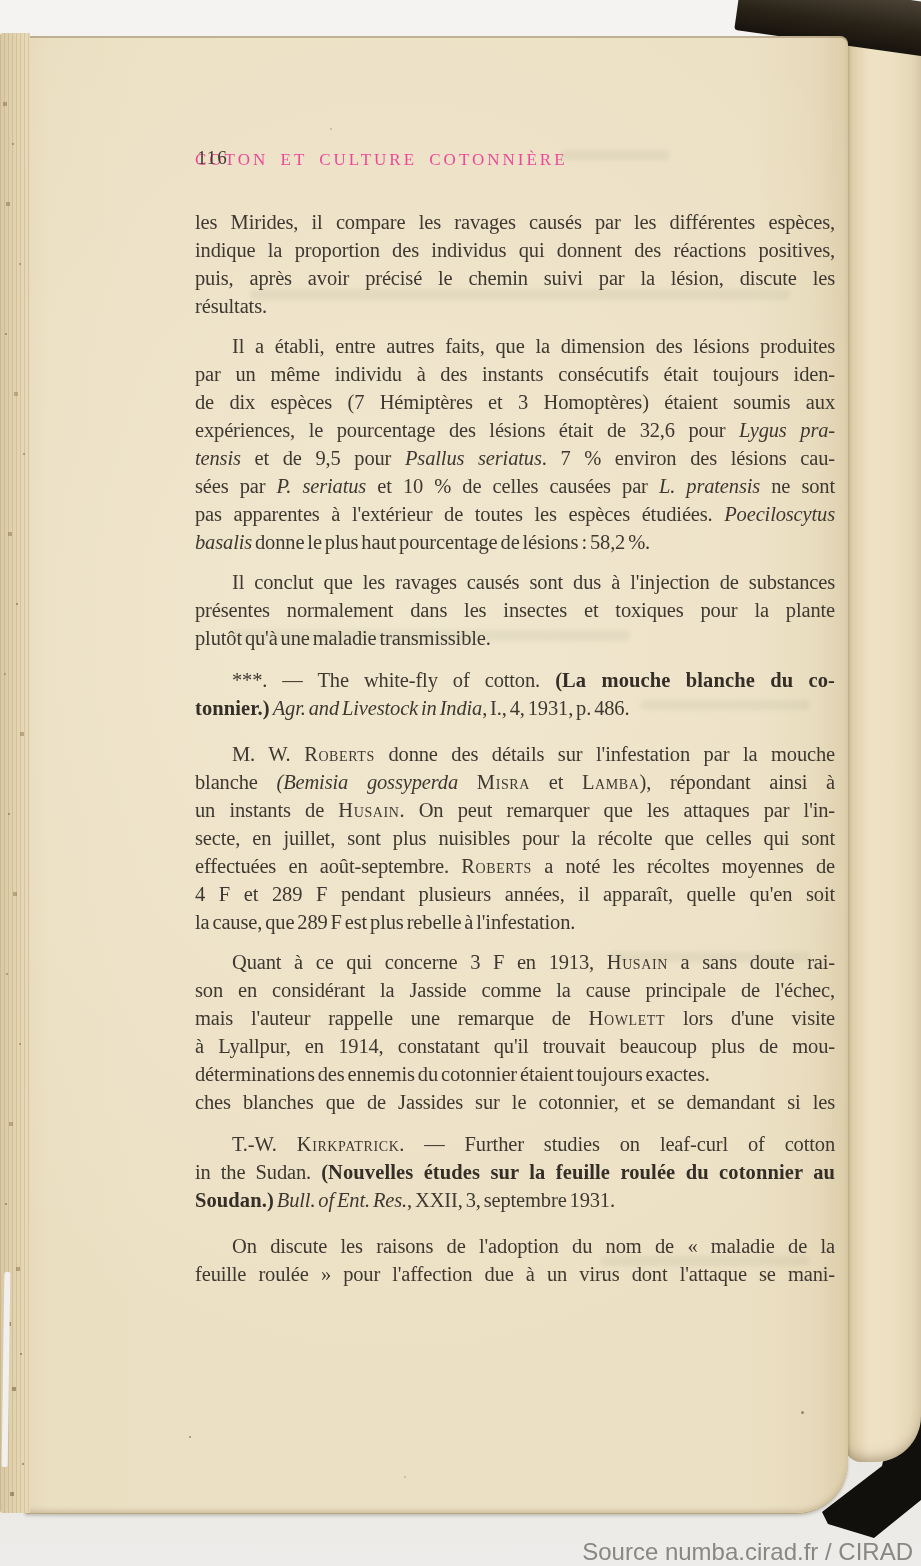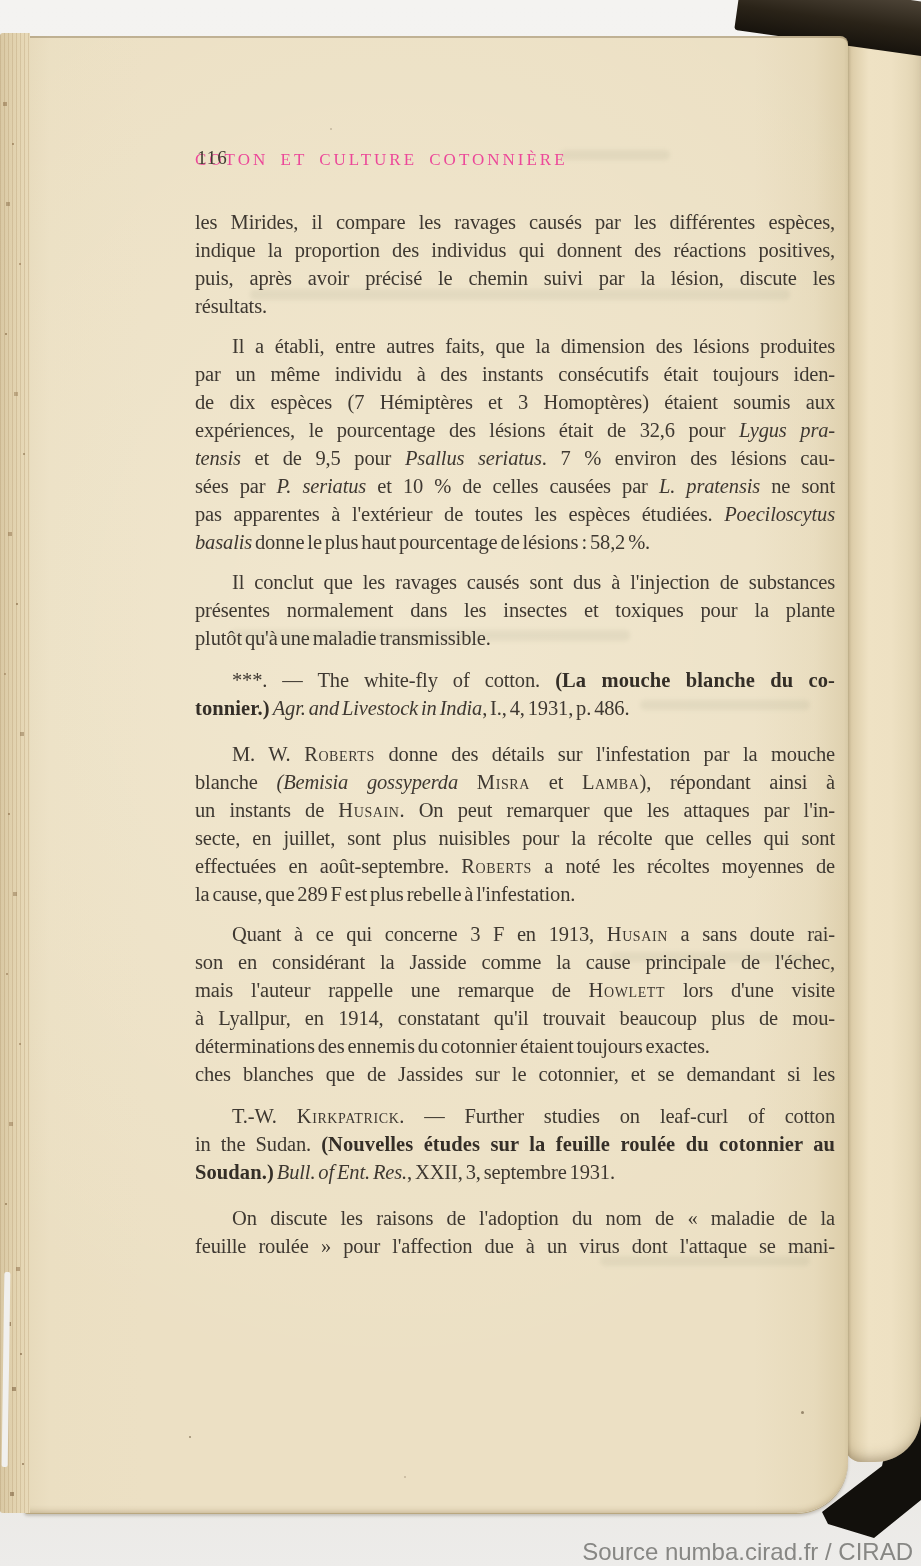--- a/index.html
+++ b/index.html
@@ -134,20 +134,21 @@
     <div class="block g-large">
       <div class="line first"><span>***. — The white-fly of cotton. </span><span class="bd">(La mouche blanche du co-</span></div>
       <div class="line last"><span class="bd">tonnier.)</span><span> </span><span class="it">Agr. and Livestock in India</span><span>, I., 4, 1931, p. 486.</span></div>
     </div>
     <div class="block g-small">
       <div class="line first"><span>M. W. </span><span class="sc">Roberts</span><span> donne des détails sur l'infestation par la mouche</span></div>
       <div class="line"><span>blanche </span><span class="it">(Bemisia gossyperda</span><span> </span><span class="sc">Misra</span><span> et </span><span class="sc">Lamba</span><span>), répondant ainsi à</span></div>
       <div class="line"><span>un instants de </span><span class="sc">Husain</span><span>. On peut remarquer que les attaques par l'in-</span></div>
       <div class="line"><span>secte, en juillet, sont plus nuisibles pour la récolte que celles qui sont</span></div>
       <div class="line"><span>effectuées en août-septembre. </span><span class="sc">Roberts</span><span> a noté les récoltes moyennes de</span></div>
+      <div class="line"><span>4 F et 289 F pendant plusieurs années, il apparaît, quelle qu'en soit</span></div>
       <div class="line last"><span>la cause, que 289 F est plus rebelle à l'infestation.</span></div>
     </div>
     <div class="block g-normal">
       <div class="line first"><span>Quant à ce qui concerne 3 F en 1913, </span><span class="sc">Husain</span><span> a sans doute rai-</span></div>
       <div class="line"><span>son en considérant la Jasside comme la cause principale de l'échec,</span></div>
       <div class="line"><span>mais l'auteur rappelle une remarque de </span><span class="sc">Howlett</span><span> lors d'une visite</span></div>
       <div class="line"><span>à Lyallpur, en 1914, constatant qu'il trouvait beaucoup plus de mou-</span></div>
       <div class="line last"><span>déterminations des ennemis du cotonnier étaient toujours exactes.</span></div>
       <div class="line"><span>ches blanches que de Jassides sur le cotonnier, et se demandant si les</span></div>
     </div>

